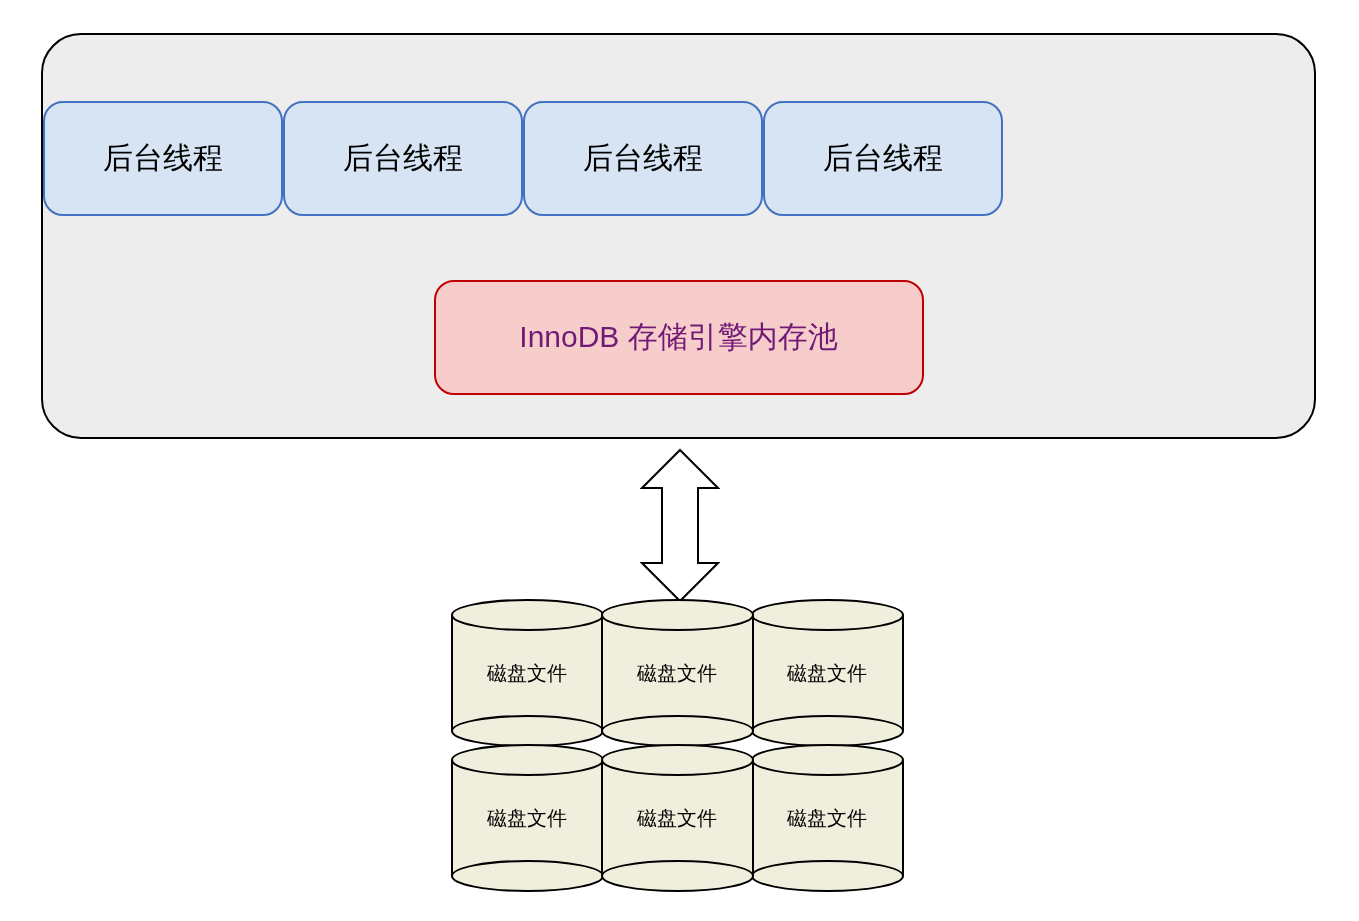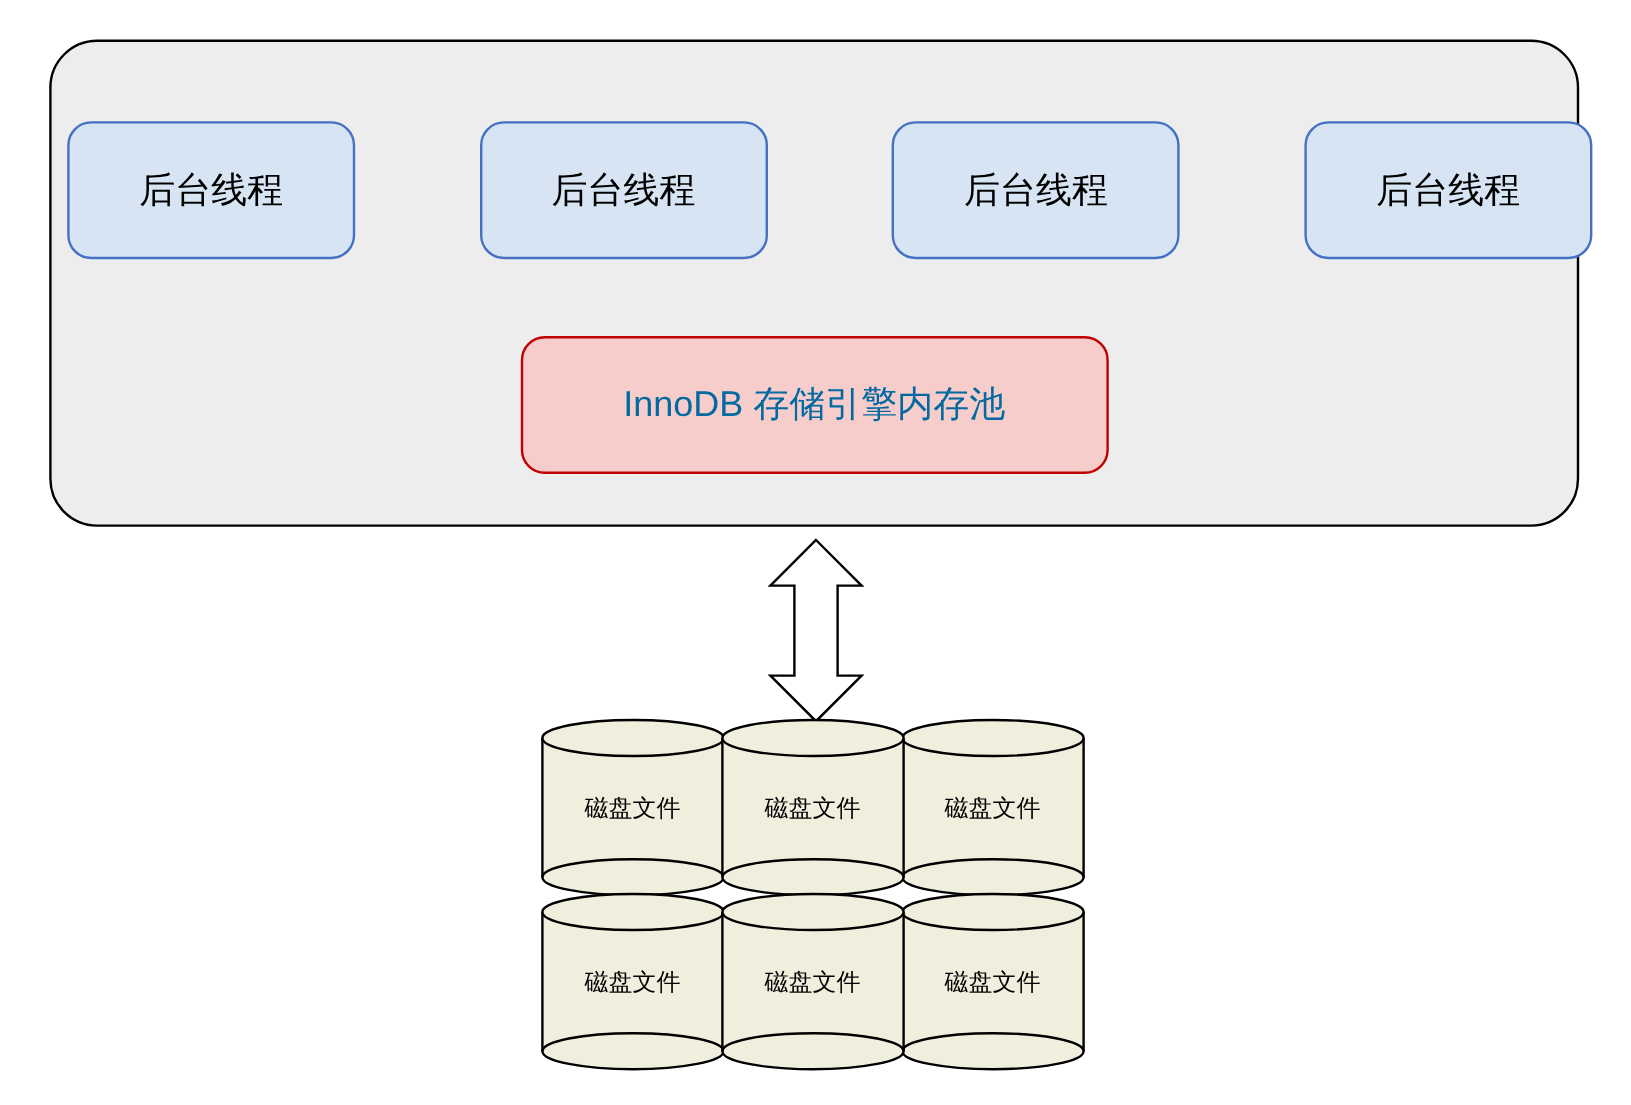--- a/index.html
+++ b/index.html
@@ -19,22 +19,21 @@
     background: #ededed;
     border: 2px solid #000000;
     border-radius: 40px;
   }
   .threads-row {
     position: absolute;
     top: 66px;
     left: 0;
     width: 100%;
     display: flex;
-    justify-content: space-between;
-    margin-left: 13px;
+    justify-content: flex-start;
   }
   .thread-box {
     width: 240px;
     height: 115px;
     background: #d6e4f3;
     border: 2px solid #4471c4;
     border-radius: 20px;
     display: flex;
     align-items: center;
     justify-content: center;
@@ -48,21 +47,21 @@
     top: 245px;
     width: 490px;
     height: 115px;
     background: #f7cdcc;
     border: 2px solid #c00000;
     border-radius: 20px;
     display: flex;
     align-items: center;
     justify-content: center;
     font-size: 30px;
-    color: #0369a1;
+    color: #701a75;
   }
   .arrow-wrap {
     position: absolute;
     left: 50%;
     transform: translateX(-50%);
     top: 448px;
     width: 80px;
     height: 155px;
   }
   .arrow-wrap svg {

